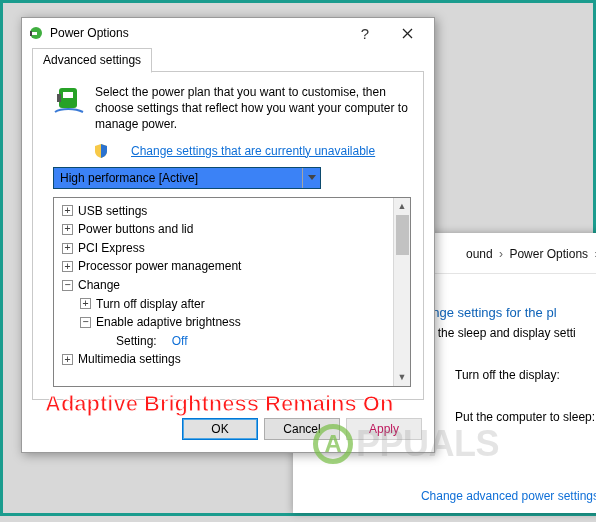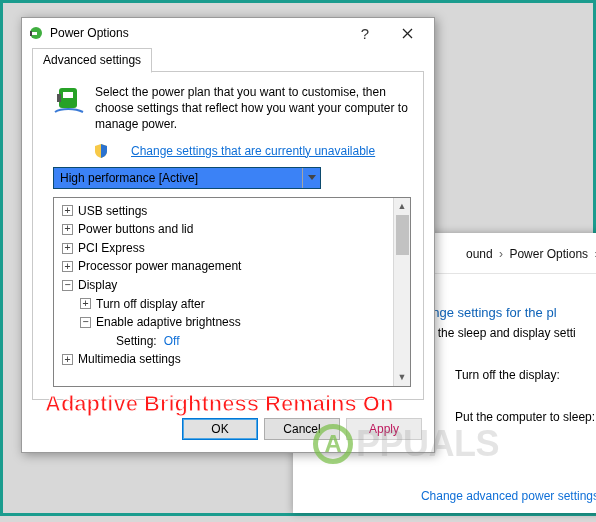--- a/index.html
+++ b/index.html
@@ -236,21 +236,21 @@
     line-height: 1;
     font-family: monospace;
     color: #404040;
     background: #fff;
     margin-right: 2px;
   }
   .lvl1 { padding-left: 6px; }
   .lvl2 { padding-left: 24px; }
   .valline { padding-left: 60px; }
   .val-label { margin-right: 4px; }
-  .val-link { color: #0f6fd7; cursor: pointer; }
+  .val-link { color: #0f6fd7; cursor: pointer; margin-left: 8px; }
   
   .buttons-row {
     display: flex;
     justify-content: flex-end;
     gap: 6px;
     padding: 8px 12px 12px 12px;
   }
   .btn {
     min-width: 76px;
     height: 22px;
@@ -404,21 +404,21 @@
           <div class="node lvl1">
             <span class="expander">+</span>
             <span>PCI Express</span>
           </div>
           <div class="node lvl1">
             <span class="expander">+</span>
             <span>Processor power management</span>
           </div>
           <div class="node lvl1">
             <span class="expander">−</span>
-            <span>Display</span>
+            <span>Change</span>
           </div>
           <div class="node lvl2">
             <span class="expander">+</span>
             <span>Turn off display after</span>
           </div>
           <div class="node lvl2">
             <span class="expander">−</span>
             <span>Enable adaptive brightness</span>
           </div>
           <div class="node valline">

